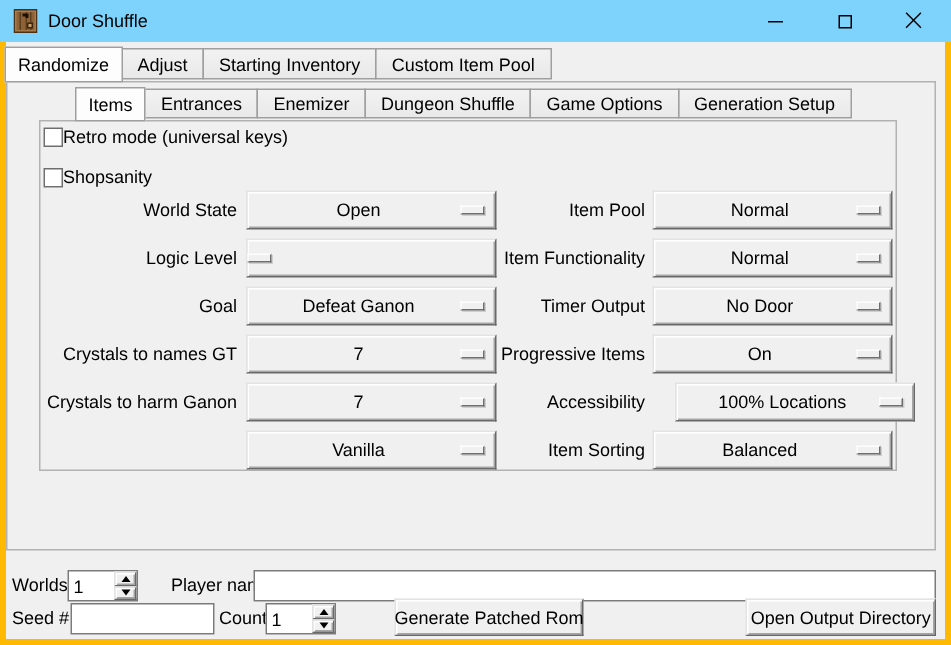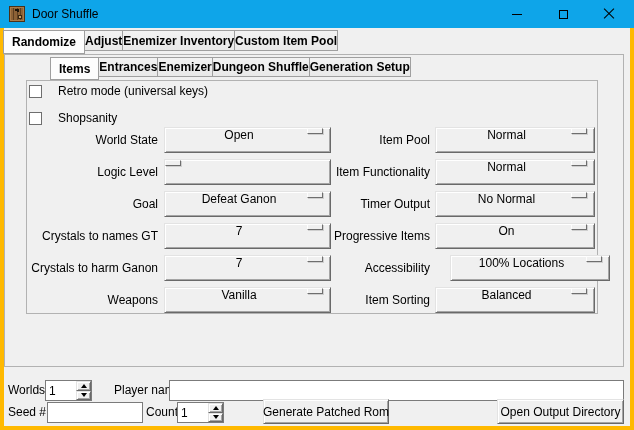--- a/index.html
+++ b/index.html
@@ -4,58 +4,58 @@
 <style>
   * { margin:0; padding:0; box-sizing:border-box; }
   html,body { background:#d8d8d8; }
   body { font-family:"Liberation Sans","DejaVu Sans",sans-serif; font-size:12px; color:#000; }
 
   .window { position:relative; width:634px; height:430px; background:#ffb900; overflow:hidden;
             outline:1px solid #caa23a; }
   .content-bg { position:absolute; left:4px; right:4px; top:28px; bottom:4px; background:#f0f0f0; }
 
   
-  .titlebar { position:absolute; left:0; top:0; width:100%; height:28px; background:#0ea5e9;
+  .titlebar { position:absolute; left:0; top:0; width:100%; height:28px; background:#7dd3fc;
               display:flex; align-items:center; }
   .app-icon { margin-left:9px; width:16px; height:16px; flex:0 0 auto; }
   .title-text { margin-left:7px; font-size:12px; }
   .tb-controls { position:absolute; right:2px; top:0; height:28px; display:flex; }
   .tb-btn { width:46px; height:28px; display:flex; align-items:center; justify-content:center; cursor:default; }
   .ic-min { width:10px; height:1px; background:#000; }
   .ic-max { width:9px; height:9px; border:1px solid #000; }
   .ic-close { position:relative; width:12px; height:12px; }
   .ic-close::before,.ic-close::after { content:""; position:absolute; left:-1px; top:5px; width:14px; height:1px; background:#000; }
   .ic-close::before { transform:rotate(45deg); }
   .ic-close::after  { transform:rotate(-45deg); }
 
   
-  .tabbar { position:absolute; display:flex; align-items:flex-start; z-index:6;font-weight:bold; }
-  .tab { height:21px; line-height:20px; padding:0 0; background:linear-gradient(#f2f2f2,#e9e9e9);
+  .tabbar { position:absolute; display:flex; align-items:center; z-index:6; }
+  .tab { height:21px; line-height:20px; padding:0 10px; background:linear-gradient(#f2f2f2,#e9e9e9);
          border:1px solid #9f9f9f; margin-left:-1px; white-space:nowrap; cursor:default; }
   .tab:first-child { margin-left:0; }
   .tab.selected { height:24px; line-height:23px; background:#fdfdfd; margin-bottom:-1px; z-index:7; position:relative; padding:0 8px; }
   .pane { position:absolute; background:#f0f0f0; border:1px solid #b2b2b2; z-index:1; }
 
   .main-tabbar { left:3px; top:30px; height:24px; }
   .outer-pane  { left:4px; top:54px; width:620px; height:313px; }
   .sub-tabbar  { left:26px; top:57px; height:23px; }
   .sub-tabbar .tab { height:20px; line-height:19px; }
   .sub-tabbar .tab.selected { height:23px; line-height:22px;margin-left:24px; }
   .inner-pane  { left:26px; top:80px; width:572px; height:234px; z-index:2; }
 
   
   .raised { background:#f0f0f0; border:1px solid; border-color:#e3e3e3 #696969 #696969 #e3e3e3;
             box-shadow: inset 1px 1px 0 #ffffff, inset -1px -1px 0 #a5a5a5; }
   .entry  { background:#ffffff; border:1px solid #7b7b7b; font:12px "Liberation Sans",sans-serif; padding:0 3px; color:#000; outline:none; }
 
-  .check-row { position:absolute; display:flex; align-items:center; gap:16px; z-index:3; }
+  .check-row { position:absolute; display:flex; align-items:center; gap:0; z-index:3; }
   .checkbox { width:13px; height:13px; background:#fff; border:1px solid #6e6e6e; flex:0 0 auto; }
 
   .opt-label { position:absolute; text-align:right; line-height:26px; z-index:3; white-space:nowrap; }
-  .optmenu { position:absolute; height:26px; display:flex; align-items:flex-start; z-index:3; cursor:default; }
+  .optmenu { position:absolute; height:26px; display:flex; align-items:center; z-index:3; cursor:default; }
   .opt-value { flex:1; text-align:center; padding-left:6px; }
   .opt-ind { width:16px; height:6px; margin-right:7px; background:#f0f0f0;
              border:1px solid; border-color:#fdfdfd #6e6e6e #6e6e6e #fdfdfd; box-shadow:1px 1px 0 #cfcfcf; }
 
   .spinbox { position:absolute; display:flex; background:#fff; border:1px solid #7b7b7b; z-index:3; }
   .spin-entry { flex:1; border:none; outline:none; font:12px "Liberation Sans",sans-serif; padding-left:3px; width:100%; background:transparent; }
   .spin-btns { width:15px; display:flex; flex-direction:column; }
   .spin-btn { flex:1; display:flex; align-items:center; justify-content:center; }
   .tri-up   { width:0; height:0; border-left:3px solid transparent; border-right:3px solid transparent; border-bottom:4px solid #000; }
   .tri-down { width:0; height:0; border-left:3px solid transparent; border-right:3px solid transparent; border-top:4px solid #000; }
@@ -93,30 +93,31 @@
           <span class="ic-close"></span>
         </div>
     </div>
   </div>
 
   <div class="content-bg"></div>
 
   <div class="tabbar main-tabbar">
     <div class="tab selected">Randomize</div>
     <div class="tab">Adjust</div>
-    <div class="tab">Enemizer Inventory</div>
+    <div class="tab">Starting Inventory</div>
     <div class="tab">Custom Item Pool</div>
   </div>
   <div class="pane outer-pane"></div>
 
   <div class="tabbar sub-tabbar">
     <div class="tab selected">Items</div>
     <div class="tab">Entrances</div>
     <div class="tab">Enemizer</div>
     <div class="tab">Dungeon Shuffle</div>
+    <div class="tab">Game Options</div>
     <div class="tab">Generation Setup</div>
   </div>
   <div class="pane inner-pane"></div>
 
   <div class="check-row" style="left:29px; top:84px;">
     <span class="checkbox"></span>
     <span>Retro mode (universal keys)</span>
   </div>
   <div class="check-row" style="left:29px; top:111px;">
     <span class="checkbox"></span>
@@ -145,41 +146,40 @@
     <span class="opt-value">7</span>
     <span class="opt-ind"></span>
   </div>
 
   <div class="opt-label" style="left:20px; top:255px; width:138px;">Crystals to harm Ganon</div>
   <div class="optmenu raised" style="left:164px; top:255px; width:167px;">
     <span class="opt-value">7</span>
     <span class="opt-ind"></span>
   </div>
 
-  <div class="opt-label" style="left:20px; top:287px; width:138px;">Weapons</div>
   <div class="optmenu raised" style="left:164px; top:287px; width:167px;">
     <span class="opt-value">Vanilla</span>
     <span class="opt-ind"></span>
   </div>
 
   <div class="opt-label" style="left:325px; top:127px; width:105px;">Item Pool</div>
   <div class="optmenu raised" style="left:435px; top:127px; width:160px;">
     <span class="opt-value">Normal</span>
     <span class="opt-ind"></span>
   </div>
 
   <div class="opt-label" style="left:325px; top:159px; width:105px;">Item Functionality</div>
   <div class="optmenu raised" style="left:435px; top:159px; width:160px;">
     <span class="opt-value">Normal</span>
     <span class="opt-ind"></span>
   </div>
 
   <div class="opt-label" style="left:325px; top:191px; width:105px;">Timer Output</div>
   <div class="optmenu raised" style="left:435px; top:191px; width:160px;">
-    <span class="opt-value">No Normal</span>
+    <span class="opt-value">No Door</span>
     <span class="opt-ind"></span>
   </div>
 
   <div class="opt-label" style="left:325px; top:223px; width:105px;">Progressive Items</div>
   <div class="optmenu raised" style="left:435px; top:223px; width:160px;">
     <span class="opt-value">On</span>
     <span class="opt-ind"></span>
   </div>
 
   <div class="opt-label" style="left:325px; top:255px; width:105px;">Accessibility</div>

